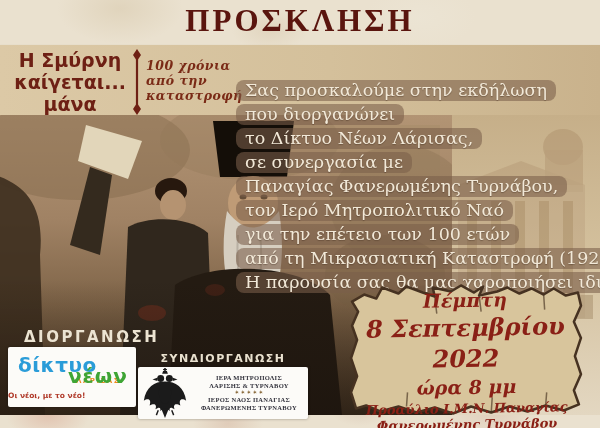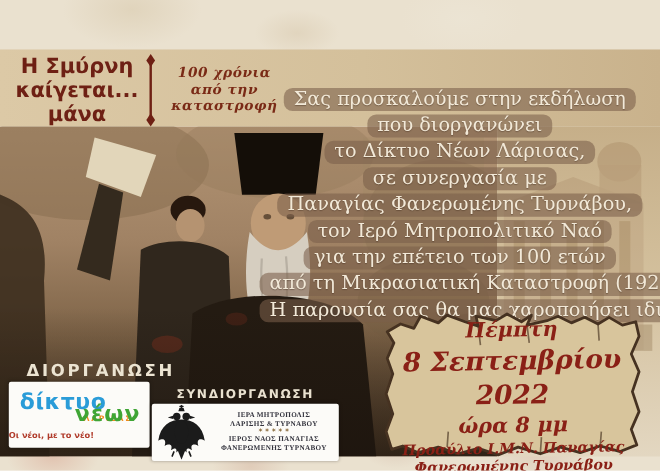--- a/index.html
+++ b/index.html
@@ -39,28 +39,28 @@
   }
 
   
   .headline {
     position:absolute; left:10px; top:49px; width:120px; text-align:center;
     font-family:"DejaVu Sans", sans-serif; font-weight:bold; font-size:19px;
     line-height:22px; color:#6e2014;
   }
   .dim-line { position:absolute; left:129px; top:47px; }
   .anniv {
-    position:absolute; left:146px; top:58px; width:116px; text-align:center;
+    position:absolute; left:146px; top:58px; width:116px; text-align:left;
     font-family:"DejaVu Serif", serif; font-style:italic; font-weight:bold;
     font-size:12.5px; line-height:15px; color:#7a2a16; letter-spacing:.5px;
   }
 
   
   .invite {
-    position:absolute; left:236px; top:80px; width:364px; text-align:center;
+    position:absolute; left:236px; top:80px; width:364px; text-align:left;
   }
   .invite .line {
     display:inline-block; white-space:nowrap;
     font-size:17.5px; line-height:18px; color:#f2e9d8;
     background:rgba(122,94,74,.58); border-radius:8px;
     padding:1px 9px 2px; margin-bottom:3px;
     text-shadow:0 1px 1px rgba(60,40,25,.4);
   }
 
   
@@ -175,20 +175,21 @@
     <path d="M227,96 C219,140 226,180 240,198 C250,210 258,210 266,198 C280,178 286,140 279,96 C262,118 244,118 227,96 Z" fill="#d6cec0"></path>
     <path d="M238,120 C236,150 240,175 247,190 M260,118 C263,148 260,172 254,190" stroke="#9a9186" stroke-width="2" fill="none" opacity=".5"></path>
     <path d="M175,170 C210,146 300,148 330,180 L342,300 L168,300 Z" fill="#241b12"></path>
     <ellipse cx="385" cy="160" rx="60" ry="40" fill="#7d6448" opacity=".45"></ellipse>
     <ellipse cx="430" cy="220" rx="55" ry="50" fill="#6b5238" opacity=".4"></ellipse>
     <ellipse cx="152" cy="198" rx="14" ry="8" fill="#7c2f1d" opacity=".5"></ellipse>
     <ellipse cx="215" cy="175" rx="10" ry="6" fill="#7c2f1d" opacity=".3"></ellipse>
     <rect width="452" height="300" fill="url(#pfade)"></rect>
   </svg>
 
+  <div class="title">ΠΡΟΣΚΛΗΣΗ</div>
 
   <div class="headline">
     <div>Η Σμύρνη</div>
     <div>καίγεται...</div>
     <div>μάνα</div>
   </div>
 
   <svg class="dim-line" width="16" height="70">
     <line x1="8" y1="10" x2="8" y2="60" stroke="#6e2014" stroke-width="2.2"></line>
     <path d="M8,2 L12,8 L8,14 L4,8 Z" fill="#6e2014"></path>

